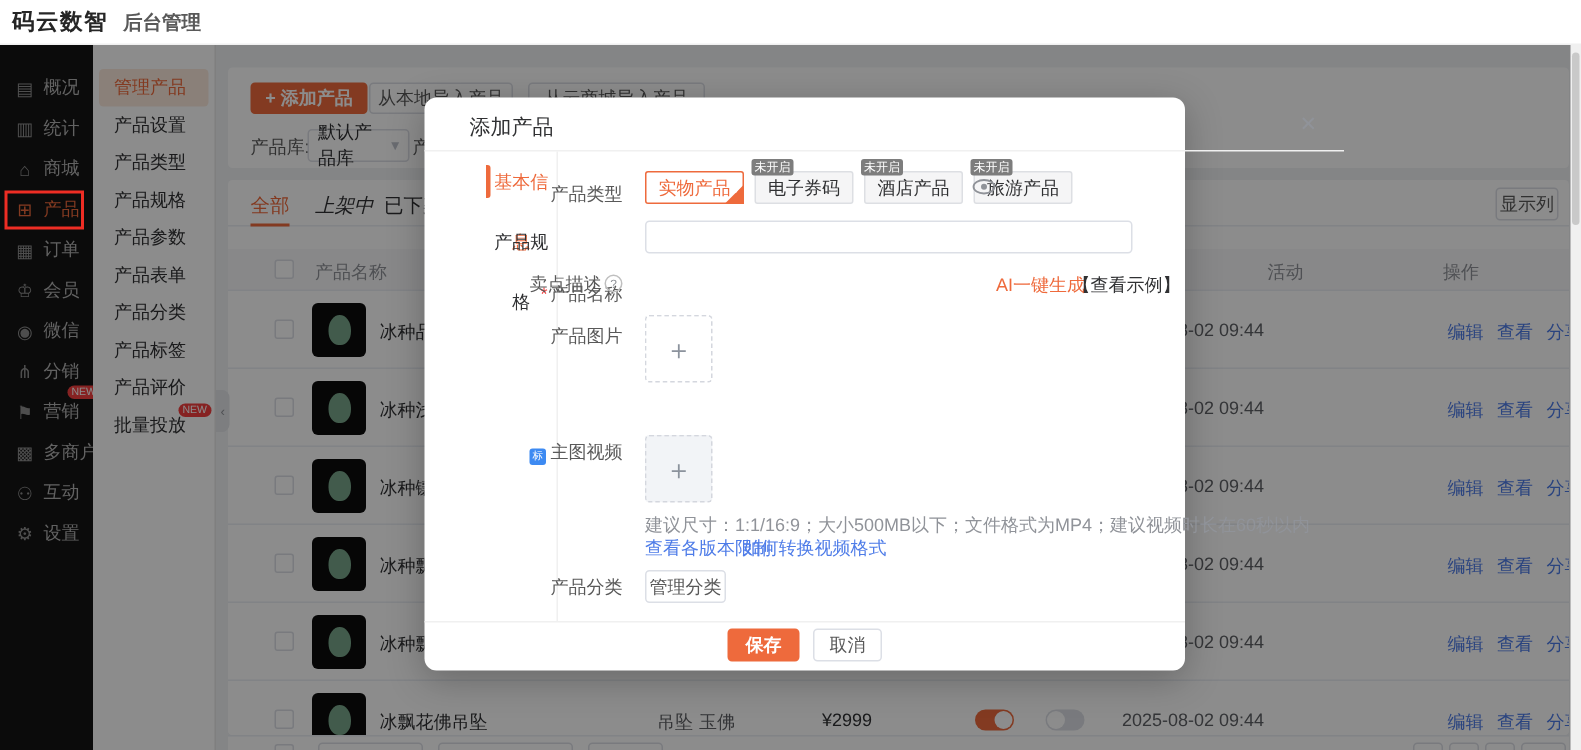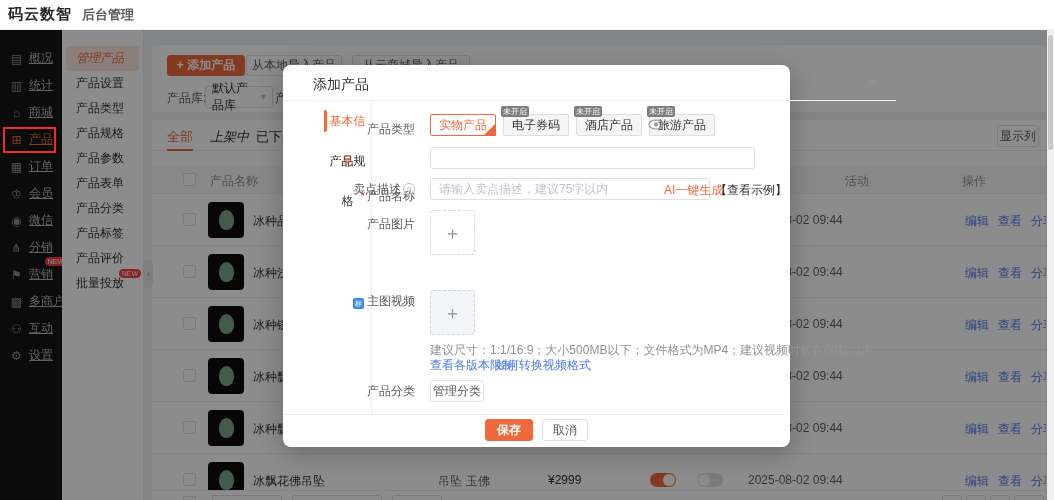--- a/index.html
+++ b/index.html
@@ -9,28 +9,28 @@
 
   
   .topbar { position:absolute; left:0; top:0; width:1054px; height:30px; background:#fff; z-index:6; border-bottom:1px solid #f0f0f0; display:flex; align-items:center; }
   .logo { font-size:15px; font-weight:bold; color:#262626; margin-left:8px; letter-spacing:1px; }
   .topbar-sub { font-size:13px; color:#595959; font-weight:bold; margin-left:10px; }
 
   
   .psidebar { position:absolute; left:0; top:30px; width:62px; height:470px; background:#151515; z-index:1; padding-top:15px; }
   .ps-item { height:27px; display:flex; align-items:center; padding-left:9px; cursor:pointer; }
   .ps-icon { width:15px; font-size:12px; color:#8f8f8f; text-align:center; flex:none; }
-  .ps-label { font-size:12px; color:#b3b3b3; margin-left:5px; white-space:nowrap; position:relative;text-decoration:underline; }
+  .ps-label { font-size:12px; color:#b3b3b3; margin-left:5px; white-space:nowrap; position:relative; }
   .ps-item.active .ps-icon, .ps-item.active .ps-label { color:#ee6a3c; }
   .ps-badge { position:absolute; top:-9px; right:-14px; background:#f53f3f; color:#fff; font-size:7px; line-height:9px; padding:0 3px; border-radius:5px; }
 
   
   .ssidebar { position:absolute; left:62px; top:30px; width:82px; height:470px; background:#fff; border-right:1px solid #e8e8e8; z-index:1; padding-top:16px; }
   .ss-item { height:25px; line-height:25px; margin:0 4px; padding-left:10px; color:#303133; font-size:12px; border-radius:3px; cursor:pointer; white-space:nowrap; position:relative; }
-  .ss-item.active { background:#fbeadd; color:#ee6a3c;font-style:italic; }
+  .ss-item.active { background:#fbeadd; color:#ee6a3c; }
   .ss-badge { position:absolute; top:-2px; right:-2px; background:#f53f3f; color:#fff; font-size:7px; line-height:9px; padding:0 3px; border-radius:5px; }
 
   
   .main { position:absolute; left:144px; top:30px; width:910px; height:470px; background:#f0f2f5; z-index:1; }
   .card { position:absolute; background:#fff; border-radius:3px; }
   .toolbar-card { left:8px; top:15px; width:894px; height:67px; }
   .btn { display:inline-flex; align-items:center; justify-content:center; border-radius:3px; font-size:12px; cursor:pointer; }
   .btn-orange { background:#ee6a3c; color:#fff; border:1px solid #ee6a3c;font-weight:bold; }
   .btn-plain { background:#fff; color:#595959; border:1px solid #dcdfe6; }
   .tb-add { position:absolute; left:15px; top:10px; width:78px; height:21px; }
@@ -322,21 +322,20 @@
       <svg width="16" height="11" viewBox="0 0 16 11">
           <ellipse cx="8" cy="5.5" rx="7" ry="4.5" fill="none" stroke="#909399" stroke-width="1.2"></ellipse>
           <circle cx="8" cy="5.5" r="2" fill="#909399"></circle>
         </svg>
     </span>
 
     <span class="m-label" style="top:82px;margin-top:38px;"><span class="req">*</span><span>产品名称</span></span>
     <input class="m-input in-name" value="" style="">
 
     <span class="m-label" style="top:113px;"><span>卖点描述</span><span class="qmark">?</span></span>
-    <input class="m-input in-sell" placeholder="请输入卖点描述，建议75字以内" style="">
     <span class="ai-link">AI一键生成</span>
     <span class="example-link">【查看示例】</span>
 
     <span class="m-label" style="top:148px;">产品图片</span>
     <div class="upload up-img">＋</div>
 
     <span class="m-label" style="top:225px;"><span class="vid-ico">标</span><span>主图视频</span></span>
     <div class="upload up-vid">＋</div>
     <span class="m-hint hint-vid">建议尺寸：1:1/16:9；大小500MB以下；文件格式为MP4；建议视频时长在60秒以内</span>
     <span class="m-blue-link bl-1">查看各版本限制</span>

